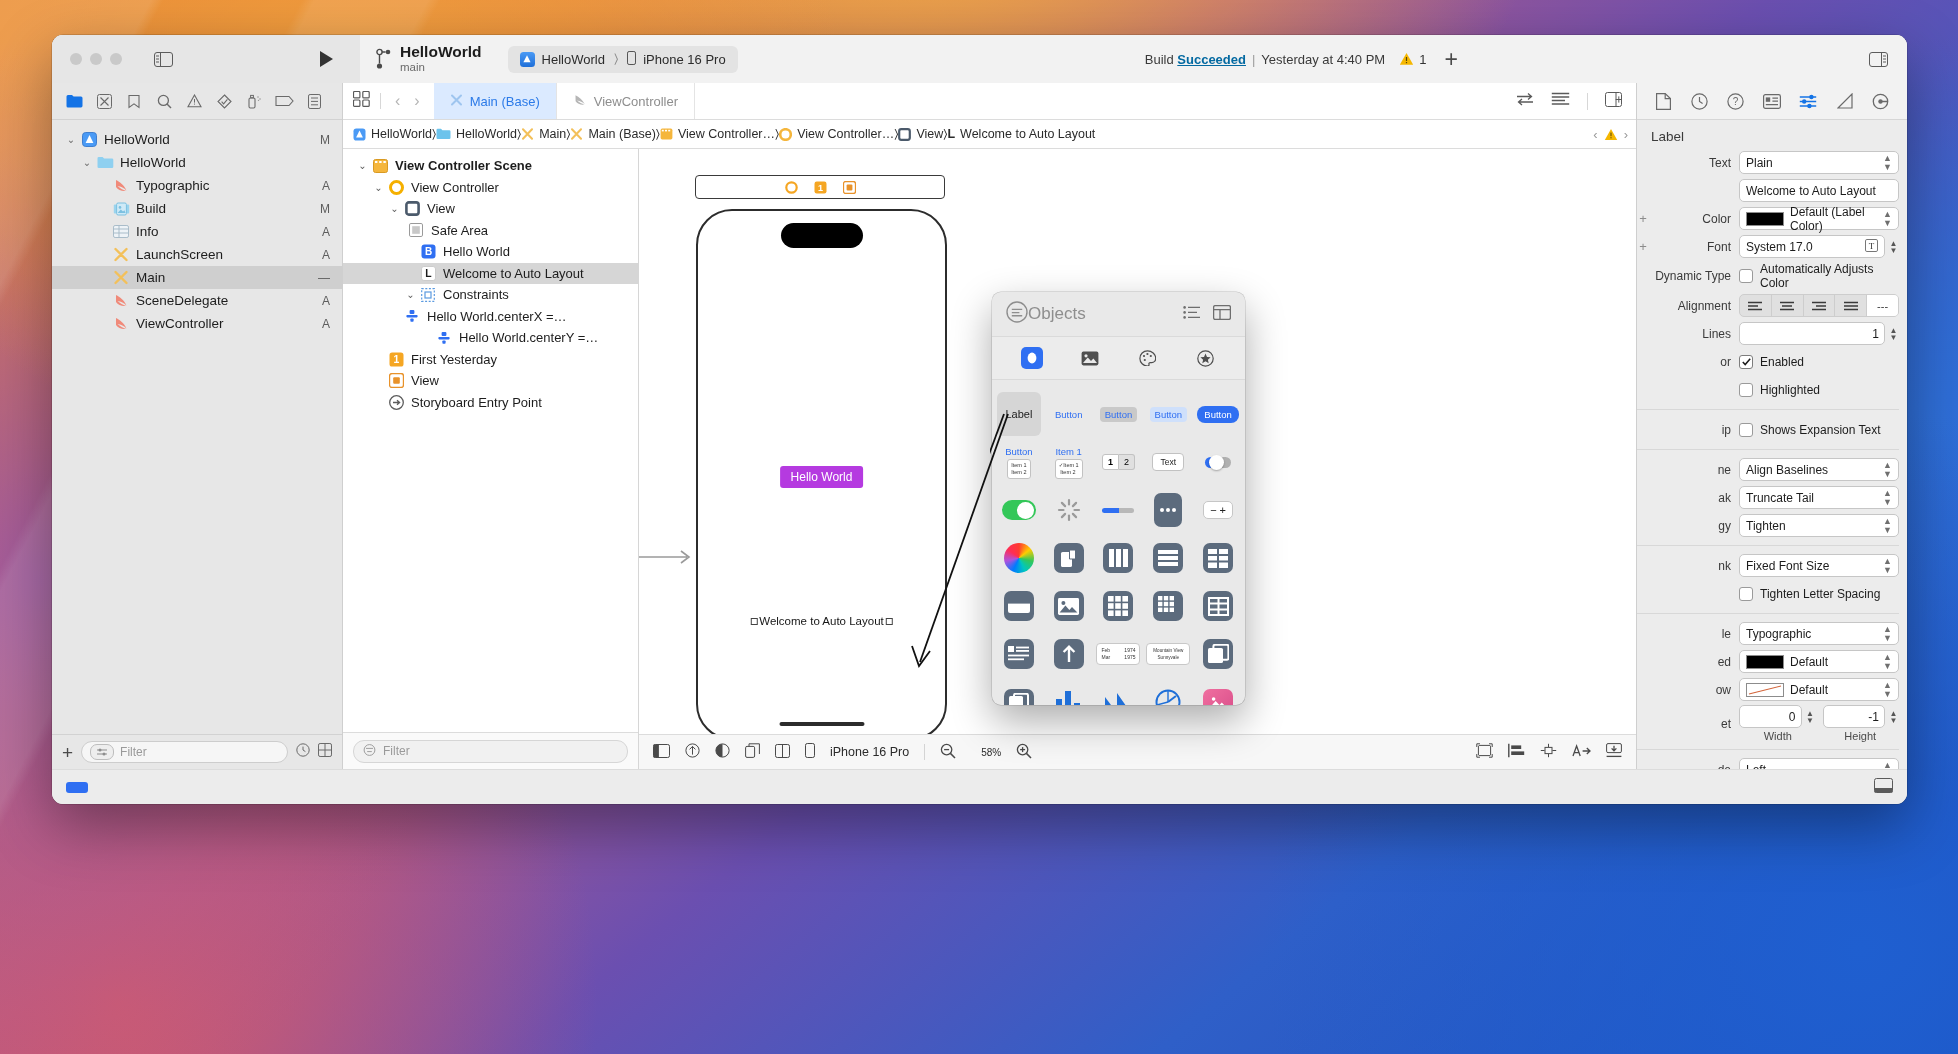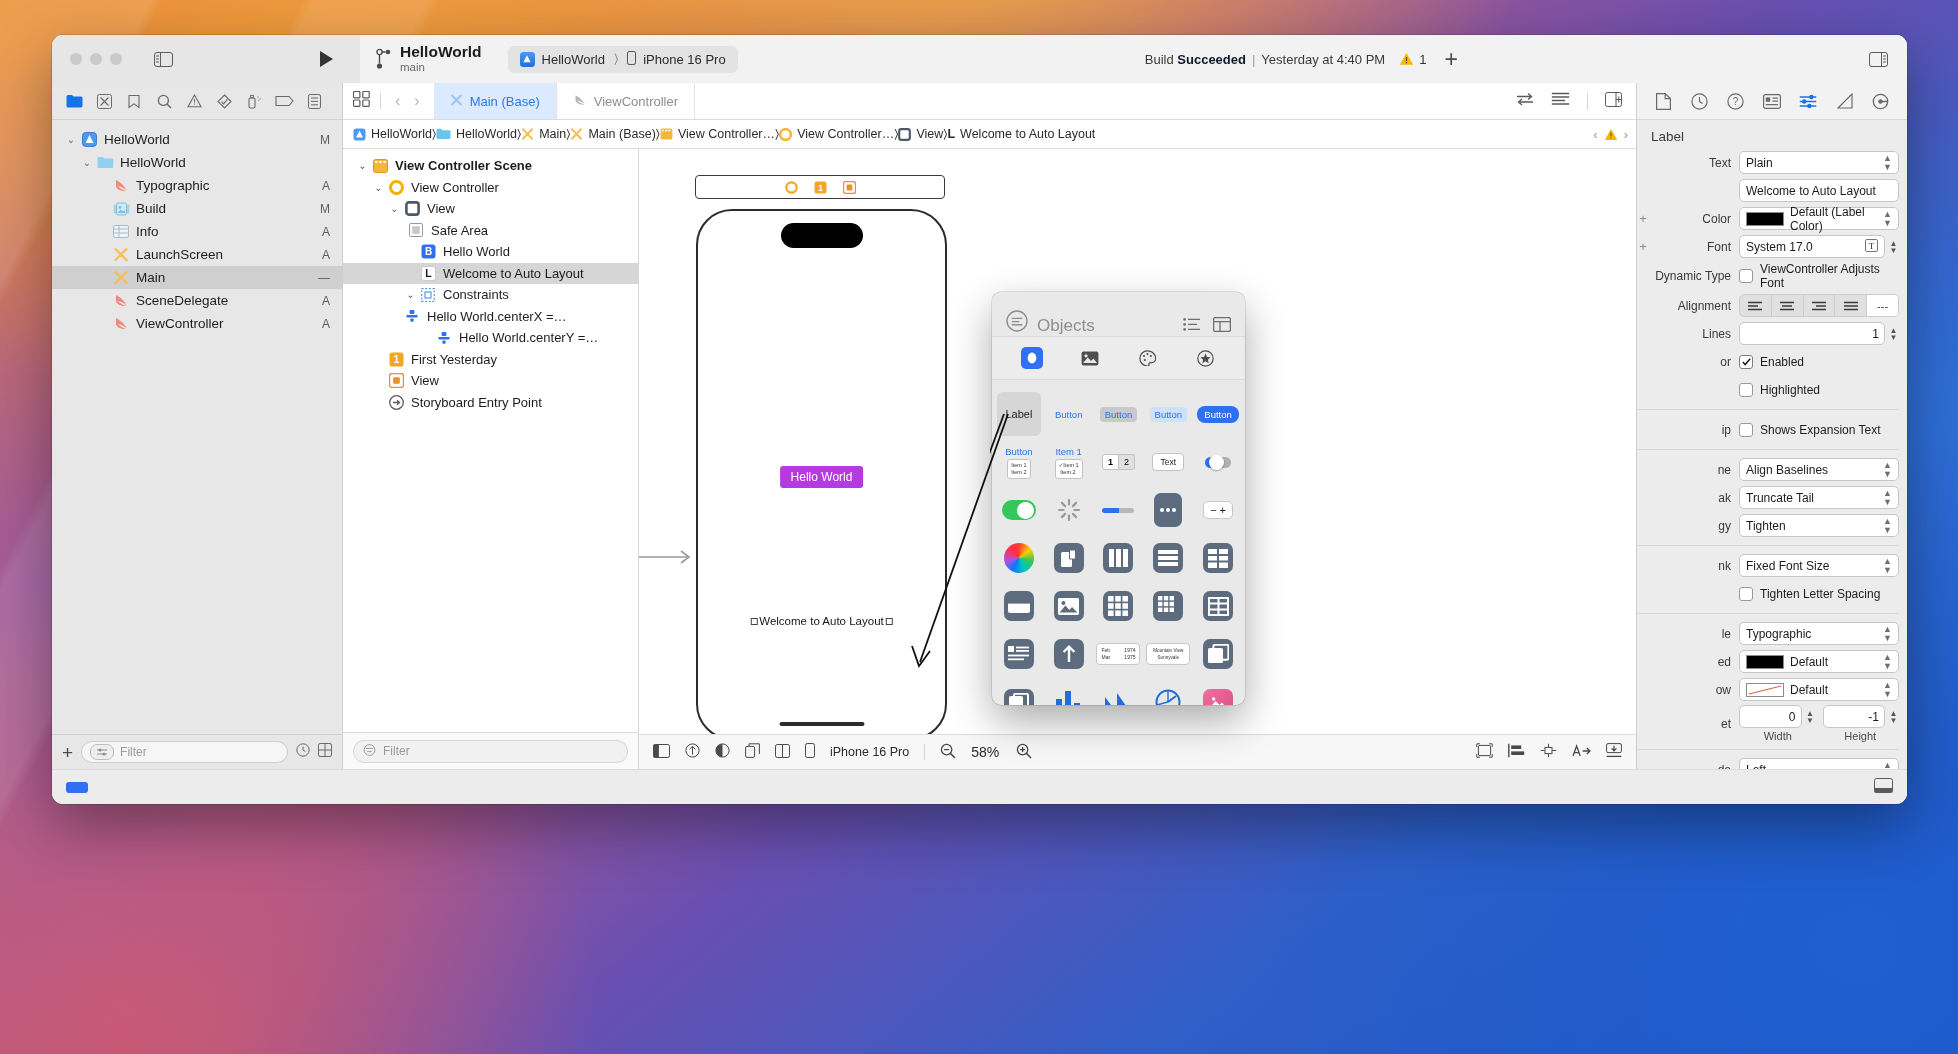--- a/index.html
+++ b/index.html
@@ -43,21 +43,21 @@
   .branch{display:flex;align-items:center;gap:9px;margin-left:2px;}
   .proj-name{font-size:15.5px;font-weight:bold;color:#1c1c1c;line-height:1.05;}
   .proj-branch{font-size:11.5px;color:#6a6a6a;line-height:1.25;}
   .scheme{
     margin-left:26px;display:flex;align-items:center;gap:7px;
     background:#e3e3e3;border-radius:6px;padding:5px 12px;font-size:13px;color:#2b2b2b;
   }
   .scheme .sep{color:#8a8a8a;margin:0 2px;}
   .appicon{width:15px;height:15px;border-radius:3.5px;background:linear-gradient(#4a9af5,#1f6fd8);display:inline-flex;align-items:center;justify-content:center;}
   .status{flex:1;display:flex;align-items:center;justify-content:center;font-size:13px;color:#3a3a3a;}
-  .status b{font-weight:bold;color:#0f172a;}
+  .status b{font-weight:bold;color:#0369a1;text-decoration:underline;}
   .status .bar{color:#9b9b9b;margin:0 6px;}
   .warnbadge{display:flex;align-items:center;gap:5px;font-size:13px;color:#333;margin-left:14px;}
   .plus-btn{margin-left:18px;font-size:23px;color:#4a4a4a;line-height:1;}
   .tb-far{margin-left:auto;display:flex;align-items:center;gap:16px;padding-right:2px;}
 
   
   .body{flex:1;display:flex;min-height:0;}
 
   
   .navigator{width:290px;background:#e7e7e7;border-right:1px solid #cfcfcf;display:flex;flex-direction:column;}
@@ -122,21 +122,21 @@
   }
   .handle{width:5px;height:5px;border:1px solid #444;background:#fff;}
   .entry-arrow{position:absolute;left:0px;top:398px;width:56px;height:20px;}
 
   .canvas-bottom{
     position:absolute;left:0;right:0;bottom:0;height:34px;background:#f7f7f7;border-top:1px solid #dcdcdc;
     display:flex;align-items:center;gap:15px;padding:0 14px;color:#4a4a4a;font-size:12.5px;
   }
   .cb-sep{width:1px;height:16px;background:#d4d4d4;}
   .device-name{font-size:12.5px;color:#2b2b2b;}
-  .zoomval{font-size:14px;color:#2b2b2b;min-width:30px;text-align:left;}
+  .zoomval{font-size:10px;color:#2b2b2b;min-width:30px;text-align:right;}
   .cb-right{margin-left:auto;display:flex;align-items:center;gap:15px;}
 
   
   .inspector{width:270px;background:#ececec;border-left:1px solid #cfcfcf;display:flex;flex-direction:column;}
   .insp-tabs{height:36px;display:flex;align-items:center;justify-content:space-around;padding:0 8px;border-bottom:1px solid #d6d6d6;background:#f2f2f2;}
   .itab{color:#6a6a6a;display:flex;align-items:center;justify-content:center;width:24px;height:24px;}
   .itab.active{color:#1473e6;}
   .insp-title{font-size:13.5px;color:#3b3b3b;padding:9px 0 6px 14px;}
   .insp-body{flex:1;overflow:hidden;padding-right:8px;}
   .frow{display:flex;align-items:center;min-height:25px;margin-bottom:3px;}
@@ -164,21 +164,21 @@
   .wh-cap span{flex:1;text-align:center;}
   .divider{height:1px;background:#d8d8d8;margin:7px 0 7px 0;}
 
   
   .library{
     position:absolute;left:992px;top:292px;width:253px;height:413px;
     background:#e9e9e9;border-radius:9px;overflow:hidden;
     box-shadow:0 16px 40px rgba(0,0,0,.33), 0 0 0 .5px rgba(0,0,0,.2);
     display:flex;flex-direction:column;
   }
-  .lib-head{height:44px;display:flex;align-items:flex-end;gap:9px;padding:0 14px;}
+  .lib-head{height:44px;display:flex;align-items:center;padding:0 14px;}
   .lib-title{font-size:17px;color:#8e8e8e;}
   .lib-head .sp{margin-left:auto;display:flex;gap:12px;color:#6e6e6e;}
   .lib-cats{height:42px;display:flex;align-items:center;justify-content:center;gap:36px;border-top:1px solid #dadada;border-bottom:1px solid #dadada;background:#ececec;}
   .lcat{width:22px;height:22px;display:flex;align-items:center;justify-content:center;color:#4f4f4f;border-radius:5px;}
   .lcat.on{background:#2f6ff2;color:#fff;}
   .lib-grid{flex:1;display:grid;grid-template-columns:repeat(5,1fr);grid-auto-rows:48px;align-items:center;justify-items:center;padding:10px 2px 0 2px;overflow:hidden;}
   .lcell{width:44px;height:44px;display:flex;align-items:center;justify-content:center;}
   .lcell.sel{background:#d6d6d6;border-radius:6px;}
   .mini-blue{font-size:9.5px;color:#2f6ff2;}
   .mini-gray{font-size:9.5px;color:#2f6ff2;background:#c9c9c9;border-radius:4px;padding:2px 5px;}
@@ -938,21 +938,21 @@
             </span>
             <span class="stepper">▲<br>▼</span>
           </span>
         </div>
 
         <div class="frow">
           <span class="fplus"></span>
           <span class="flabel">Dynamic Type</span>
           <span class="fctl chk-row">
             <span class="chk"></span>
-            <span>ViewController Adjusts Font</span>
+            <span>Automatically Adjusts Color</span>
           </span>
         </div>
 
         <div class="frow">
           <span class="fplus"></span>
           <span class="flabel">Alignment</span>
           <span class="fctl">
             <span class="seg">
               <div>
                   <svg width="16" height="10" viewBox="0 0 16 10">

